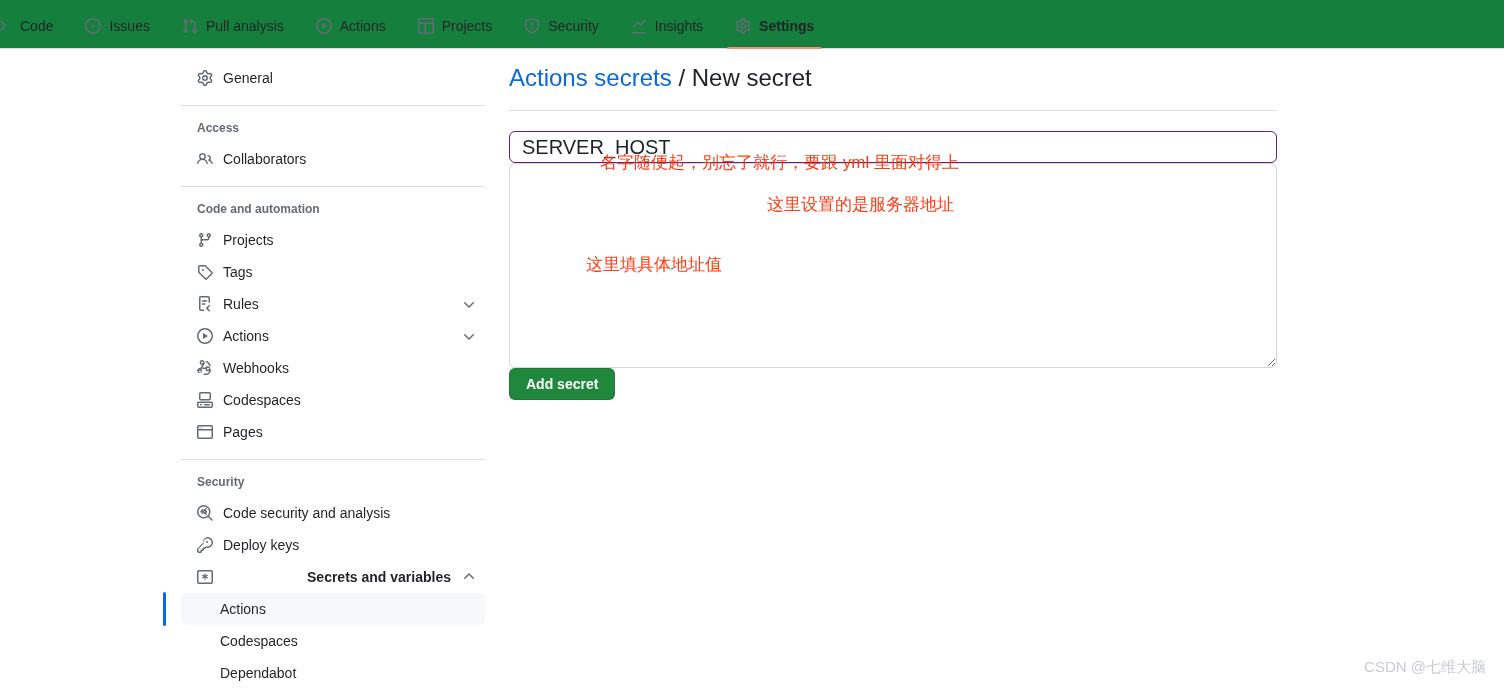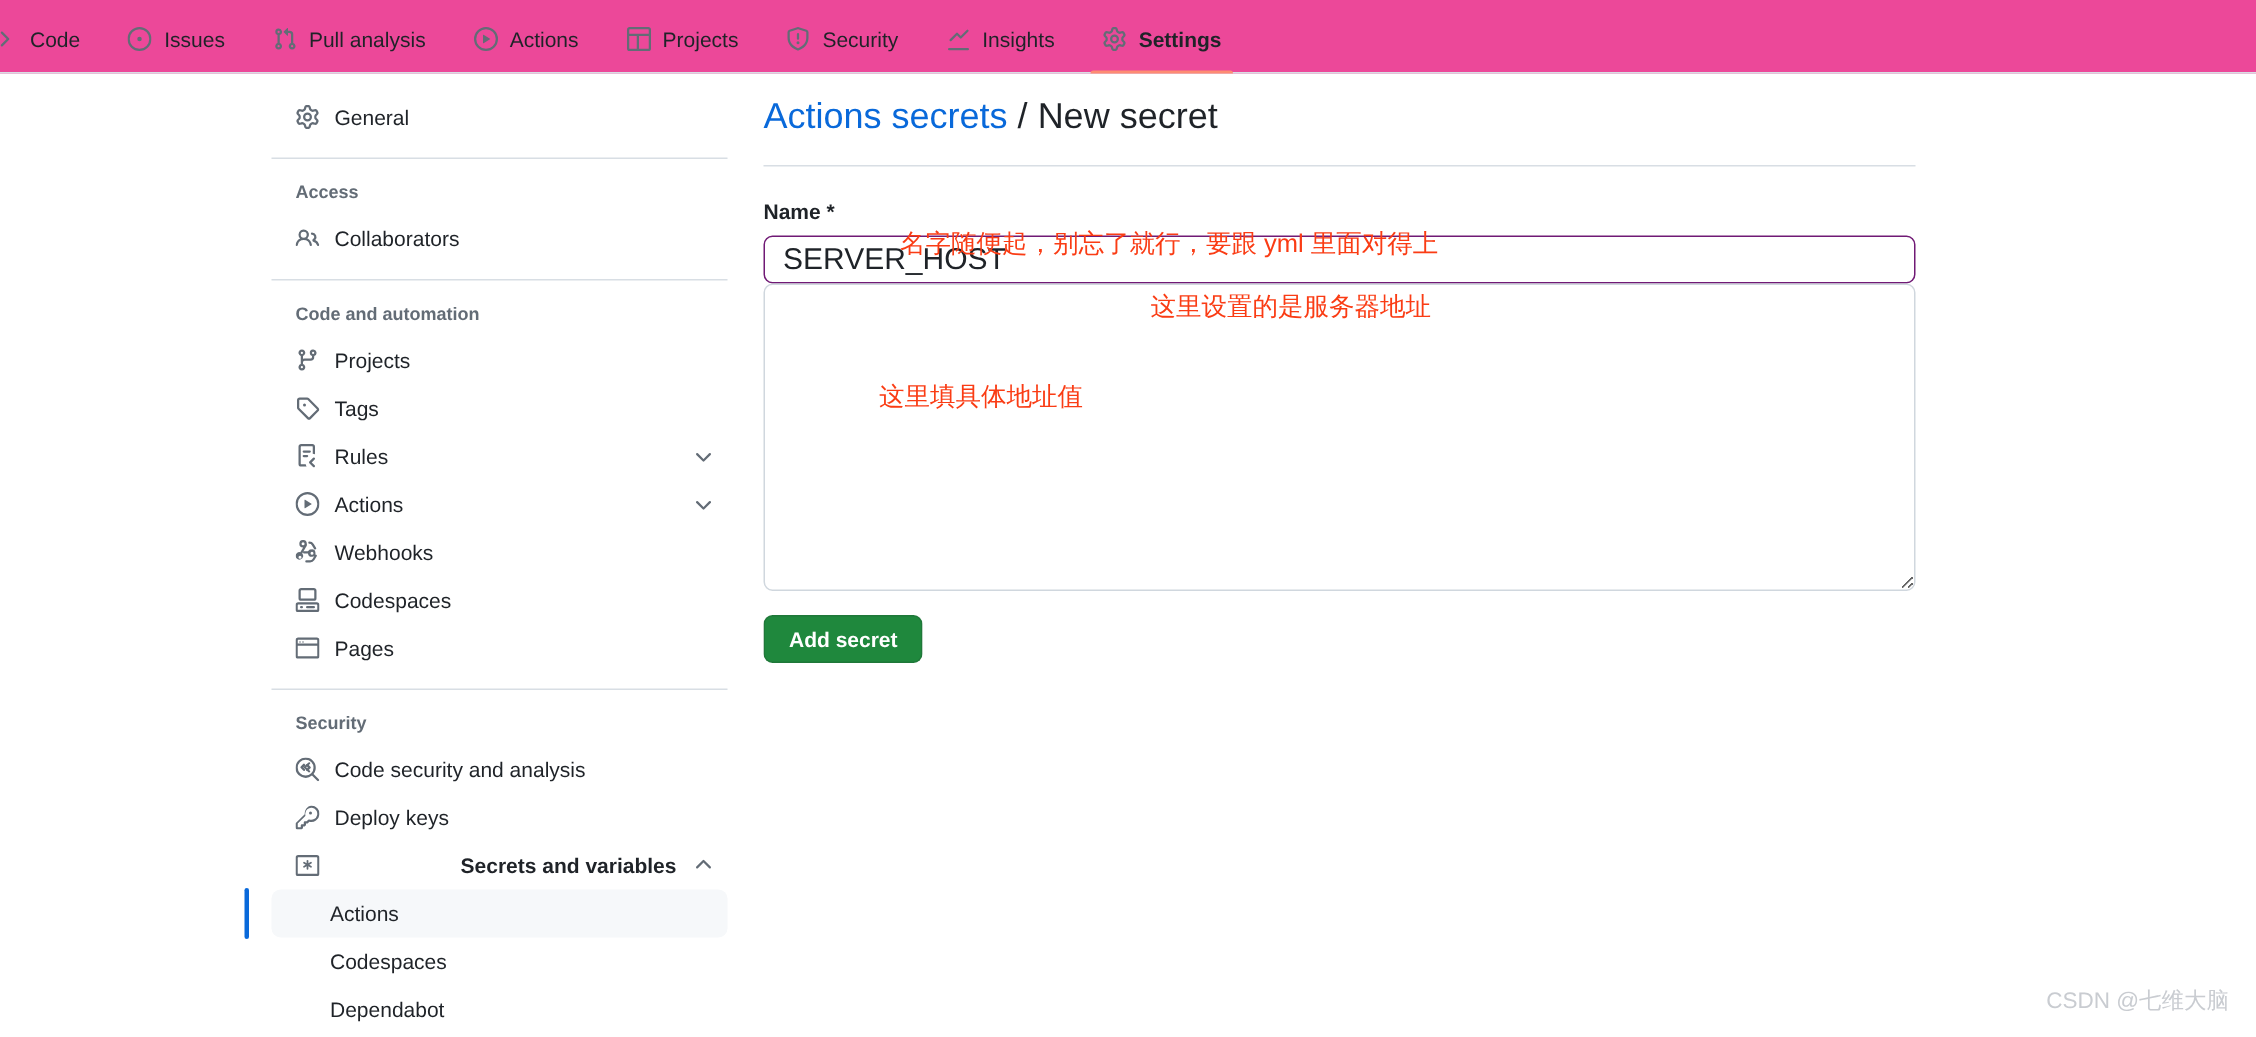--- a/index.html
+++ b/index.html
@@ -9,21 +9,21 @@
     overflow: hidden;
     background: #ffffff;
     font-family: "Liberation Sans", sans-serif;
     -webkit-font-smoothing: antialiased;
   }
 
   
   #repo-nav {
     position: absolute; left: 0; top: 0;
     width: 1504px; height: 49px;
-    background: #ec4899;
+    background: #15803d;
     border-bottom: 1px solid #d8dee4;
   }
   .nav-list {
     display: flex; align-items: flex-end;
     height: 49px;
     padding-left: 0;
     gap: 0px;
   }
   .nav-item {
     display: flex; align-items: center; gap: 8px;
@@ -142,21 +142,21 @@
     font-size: 14px;
     font-family: "Liberation Sans", sans-serif;
     color: #1f2328;
     background: #ffffff;
     border: 1px solid #d0d7de;
     border-radius: 6px;
     outline: none;
     resize: vertical;
   }
   #add-secret-button {
-    margin-top: 16px;
+    margin-top: 0;
     display: inline-flex; align-items: center; justify-content: center;
     height: 32px;
     padding: 0 16px;
     font-size: 14px; font-weight: 600;
     font-family: "Liberation Sans", sans-serif;
     color: #ffffff;
     background: #1f883d;
     border: 1px solid rgba(31,35,40,0.15);
     border-radius: 6px;
     cursor: pointer;
@@ -421,21 +421,20 @@
   </div>
 
 </nav>
 
 <main id="main">
 
   <h1 id="page-heading">
     <span class="crumb-link">Actions secrets</span><span class="crumb-sep"> / </span><span>New secret</span>
   </h1>
 
-  <label class="field-label">Name *</label>
   <input id="name-input" type="text" value="SERVER_HOST" style="">
 
   <textarea id="secret-textarea" placeholder="" style=""></textarea>
 
   <button id="add-secret-button">Add secret</button>
 
 </main>
 
 <div class="annot" id="annot-name">名字随便起，别忘了就行，要跟 yml 里面对得上</div>
 <div class="annot" id="annot-secret">这里设置的是服务器地址</div>

